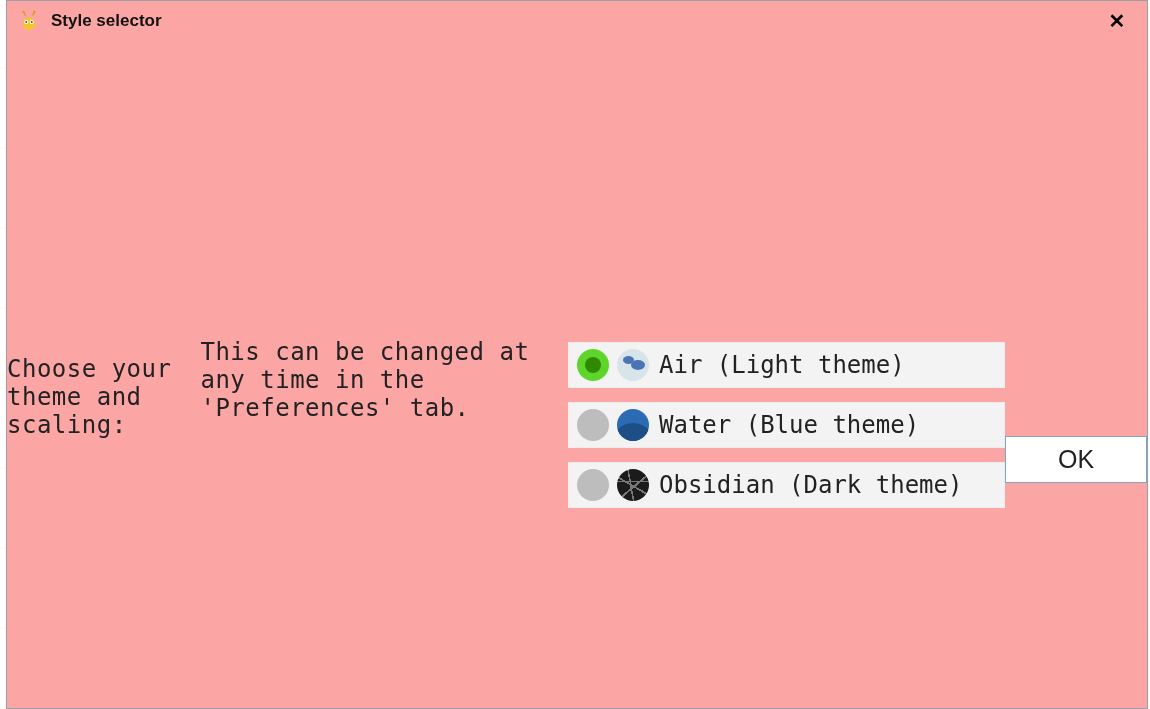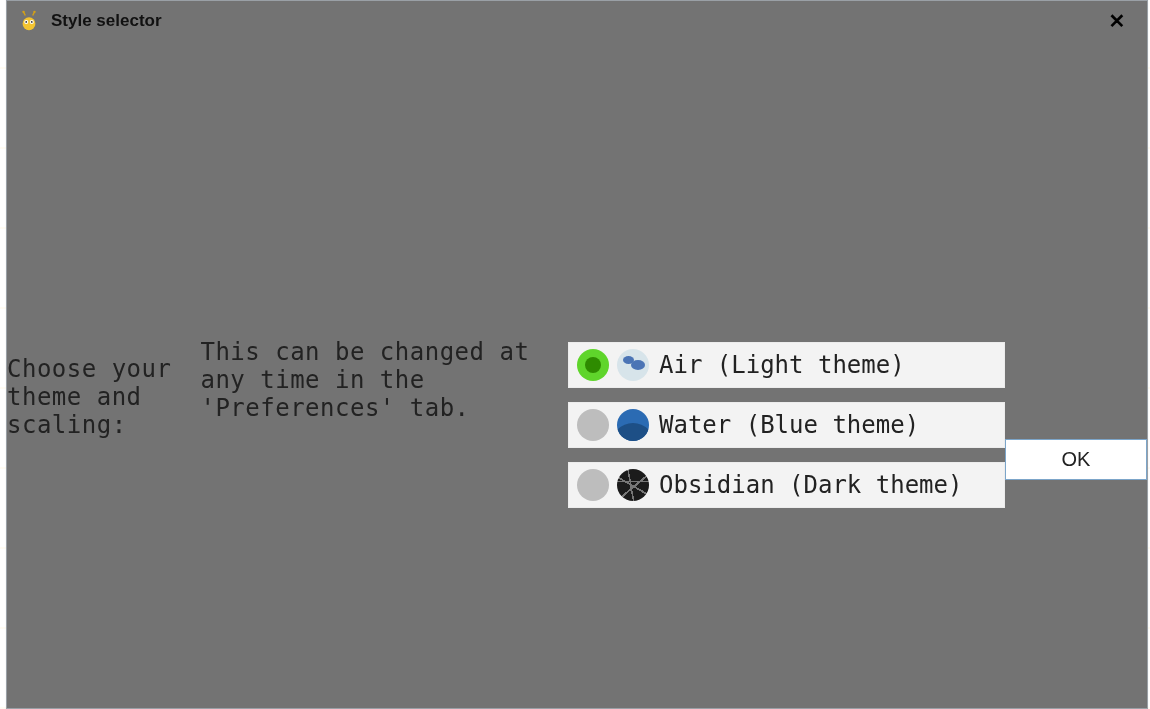--- a/index.html
+++ b/index.html
@@ -25,21 +25,21 @@
         transparent 80px
       );
   }
 
   .window {
     position: absolute;
     left: 6px;
     top: 0;
     right: 2px;
     bottom: 0;
-    background: #737373;
+    background: #fca5a5;
     border: 1px solid #9aa0a6;
     box-shadow: 0 0 0 1px rgba(0,0,0,0.02);
     display: flex;
     flex-direction: column;
   }
 
   .titlebar {
     height: 40px;
     display: flex;
     align-items: center;
@@ -184,21 +184,21 @@
 
   .footer {
     display: flex;
     justify-content: center;
     margin-top: 70px;
   }
   .ok-btn {
     border: 1px solid #7ca5c9;
     background: #fff;
     font-family: "Segoe UI", Arial, sans-serif;
-    font-size: 20px;
+    font-size: 25px;
     padding: 8px 0;
     width: 140px;
     text-align: center;
     cursor: pointer;
   }
 </style>
 </head>
 <body>
 
 <div class="backdrop"></div>

